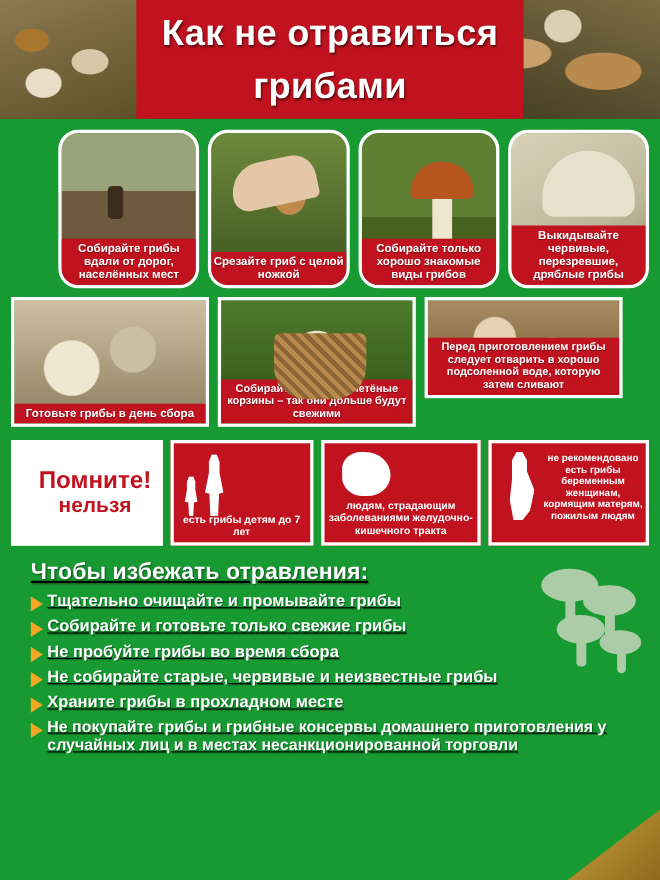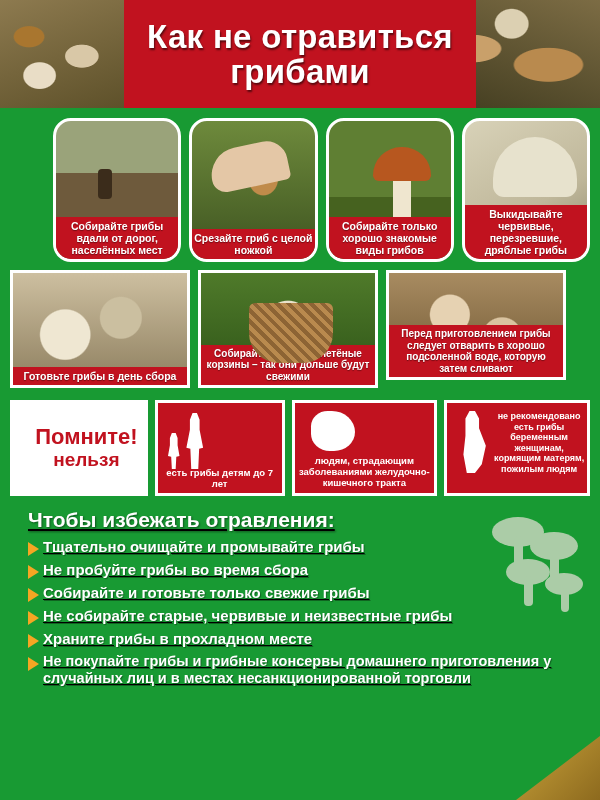--- a/index.html
+++ b/index.html
@@ -24,21 +24,21 @@
      background:linear-gradient(180deg,#7f6a3e,#43391f);}
   .hdr-photo.right{right:0;width:184px;
      background:
        radial-gradient(ellipse at 30% 45%,#c9a06a 0 16%,transparent 17%),
        radial-gradient(ellipse at 72% 60%,#b98a4e 0 18%,transparent 19%),
        radial-gradient(ellipse at 52% 22%,#dcd0b2 0 12%,transparent 13%),
        linear-gradient(200deg,#7c6c44,#3f3a1e);}
   .hdr-center{position:absolute;left:124px;top:0;width:352px;height:108px;
      background:#c1121f;
      display:flex;align-items:center;justify-content:center;}
-  .hdr-title{color:#fff;text-align:center;font-size:33px;line-height:35px;
+  .hdr-title{color:#fff;text-align:center;font-size:33px;line-height:48px;
      font-weight:bold;text-shadow:1px 2px 2px rgba(0,0,0,.55);letter-spacing:.3px;}
 
   
   .row{display:flex;gap:8px;padding:0 10px;margin-top:10px;}
   .card{position:relative;border:3px solid #fff;box-sizing:border-box;overflow:hidden;}
   .cap{position:absolute;left:0;right:0;bottom:0;background:#c1121f;color:#fff;
      font-size:10.5px;font-weight:bold;line-height:12px;text-align:center;padding:3px 2px;
      text-shadow:0 1px 1px rgba(0,0,0,.4);}
   .r1 .card{width:139px;height:144px;border-radius:18px;}
   .r1 .card:nth-child(1){background:
@@ -65,21 +65,21 @@
   .r2 .card.a{width:180px;height:118px;background:
      radial-gradient(circle at 30% 55%,#efe7d2 0 18%,transparent 19%),
      radial-gradient(circle at 62% 40%,#cbbfa0 0 16%,transparent 17%),
      linear-gradient(180deg,#cdbfa0,#8e7f5f);}
   .r2 .card.b{width:180px;height:118px;background:
      radial-gradient(circle at 50% 46%,#e9e2cb 0 22%,transparent 23%),
      linear-gradient(180deg,#4f7a2a,#2e5417);}
   .r2 .card.b:after{content:"";position:absolute;left:48px;top:30px;width:84px;height:60px;
      background:repeating-linear-gradient(45deg,#b98a4e 0 4px,#8d6434 4px 8px);
      border-radius:6px 6px 30px 30px;}
-  .r2 .card.c{width:180px;height:110px;background:
+  .r2 .card.c{width:180px;height:92px;background:
      radial-gradient(circle at 35% 40%,#e6d2b2 0 15%,transparent 16%),
      radial-gradient(circle at 65% 62%,#d9c3a0 0 15%,transparent 16%),
      linear-gradient(180deg,#a88b61,#6f5733);}
   .cap.tall{font-size:10px;line-height:11.5px;}
 
   
   .warn{display:flex;gap:7px;padding:0 10px;margin-top:12px;}
   .warn .box{background:#c1121f;border:3px solid #fff;box-sizing:border-box;
      color:#fff;position:relative;overflow:hidden;padding-left:15px;}
   .w1{width:138px;height:96px;background:#fff !important;border:3px solid #fff;
@@ -201,25 +201,25 @@
     </svg>
 
     <div class="b-title">Чтобы избежать отравления:</div>
 
     <div class="b-item">
       <span class="arrow"></span>
       <span class="b-text">Тщательно очищайте и промывайте грибы</span>
     </div>
     <div class="b-item">
       <span class="arrow"></span>
+      <span class="b-text">Собирайте и готовьте только свежие грибы</span>
+    </div>
+    <div class="b-item">
+      <span class="arrow"></span>
       <span class="b-text">Не пробуйте грибы во время сбора</span>
-    </div>
-    <div class="b-item">
-      <span class="arrow"></span>
-      <span class="b-text">Собирайте и готовьте только свежие грибы</span>
     </div>
     <div class="b-item">
       <span class="arrow"></span>
       <span class="b-text">Не собирайте старые, червивые и неизвестные грибы</span>
     </div>
     <div class="b-item">
       <span class="arrow"></span>
       <span class="b-text">Храните грибы в прохладном месте</span>
     </div>
     <div class="b-item last">

